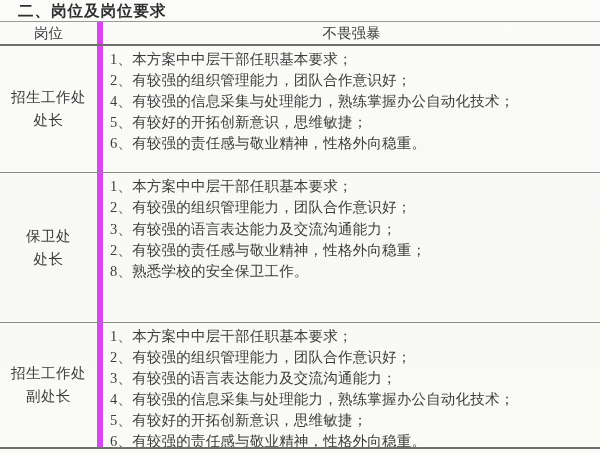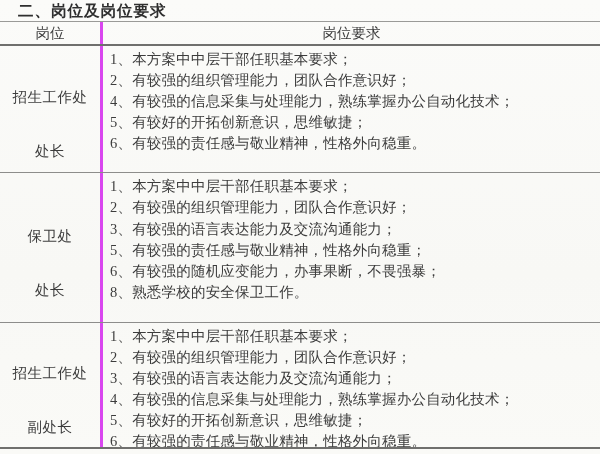--- a/index.html
+++ b/index.html
@@ -48,21 +48,21 @@
   }
   .tr.body-row {
     border-bottom: 1px solid #8d8d8b;
   }
   .tr.body-row:last-child {
     border-bottom: none;
   }
   .td-pos {
     width: 103px;
     box-sizing: border-box;
-    border-right: 3px solid #d946ef;
+    border-right: 6px solid #d946ef;
     display: flex;
     flex-direction: column;
     justify-content: center;
     align-items: center;
     text-align: left;
     font-size: 14.5px;
     flex-shrink: 0;
   }
   .td-req {
     flex: 1;
@@ -81,41 +81,40 @@
     align-items: center;
     padding: 0;
     line-height: 22px;
   }
   .row-1 { height: 127px; }
   .row-2 { height: 150px; }
   .row-3 { height: 124px; }
   .pos-line {
     line-height: 23px;
     letter-spacing: 0.5px;
-    margin-top: 31px;
   }
   .req-line {
     line-height: 21px;
     white-space: nowrap;
     letter-spacing: 0.2px;
   }
   .row-2 .req-line { line-height: 21.3px; }
 </style>
 </head>
 <body>
 
 <div class="page">
 
   <div class="doc-title">二、岗位及岗位要求</div>
 
   <div class="table">
 
     <div class="tr header-row">
       <div class="td-pos">岗位</div>
-      <div class="td-req">岗位要求</div>
+      <div class="td-req">不畏强暴</div>
     </div>
 
     <div class="tr body-row row-1">
       <div class="td-pos">
         <div class="pos-line">招生工作处</div>
         <div class="pos-line">处长</div>
       </div>
       <div class="td-req">
         <div class="req-line">1、本方案中中层干部任职基本要求；</div>
         <div class="req-line">2、有较强的组织管理能力，团队合作意识好；</div>
@@ -127,22 +126,21 @@
 
     <div class="tr body-row row-2">
       <div class="td-pos">
         <div class="pos-line">保卫处</div>
         <div class="pos-line">处长</div>
       </div>
       <div class="td-req">
         <div class="req-line">1、本方案中中层干部任职基本要求；</div>
         <div class="req-line">2、有较强的组织管理能力，团队合作意识好；</div>
         <div class="req-line">3、有较强的语言表达能力及交流沟通能力；</div>
-        <div class="req-line">5、有较强的责任感与敬业精神，性格外向稳重；</div>
-        <div class="req-line">6、有较强的随机应变能力，办事果断，不畏强暴；</div>
+        <div class="req-line">2、有较强的责任感与敬业精神，性格外向稳重；</div>
         <div class="req-line">8、熟悉学校的安全保卫工作。</div>
       </div>
     </div>
 
     <div class="tr body-row row-3">
       <div class="td-pos">
         <div class="pos-line">招生工作处</div>
         <div class="pos-line">副处长</div>
       </div>
       <div class="td-req">

